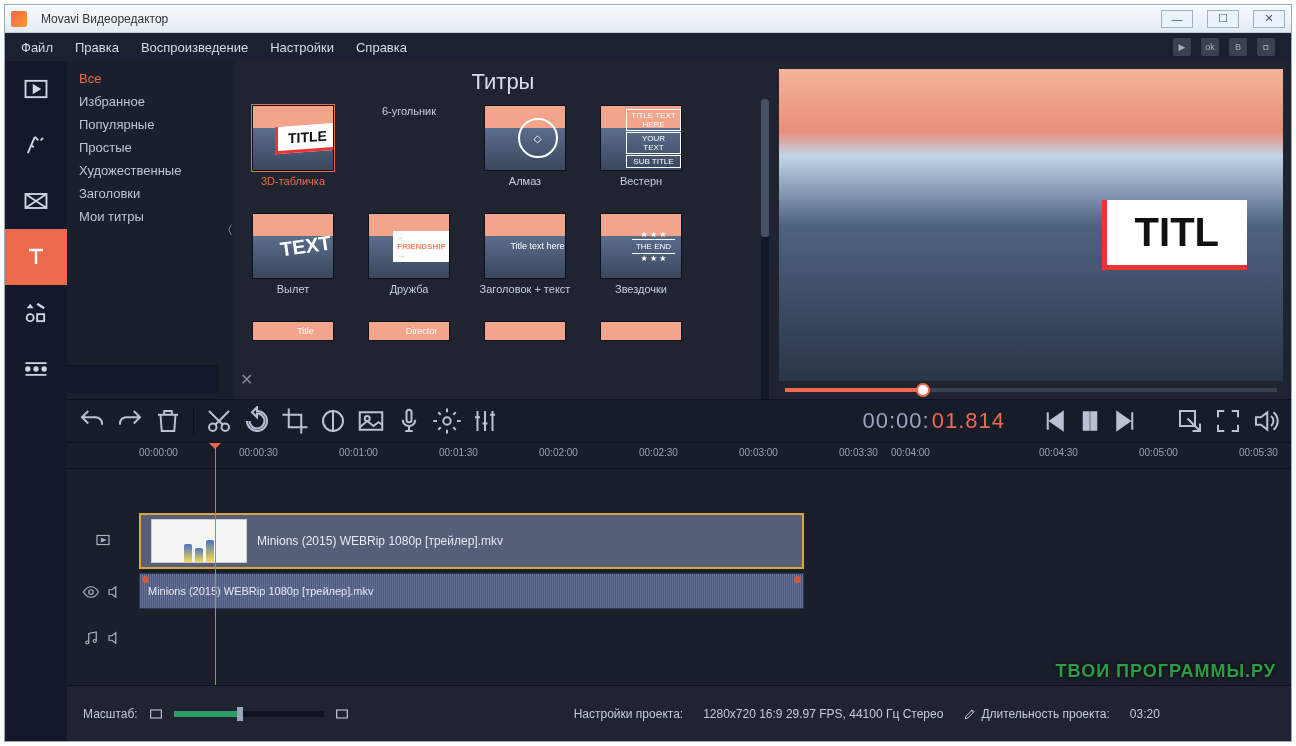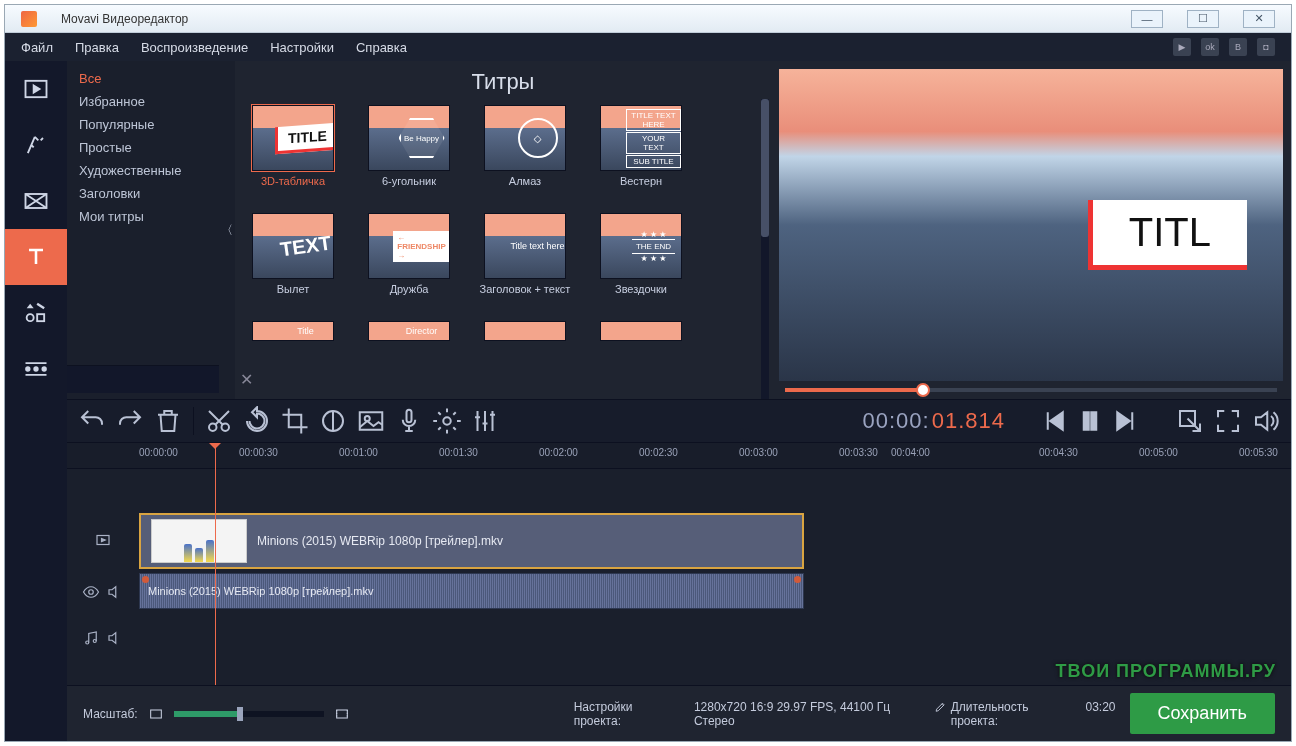--- a/index.html
+++ b/index.html
@@ -1,18 +1,18 @@
 <!DOCTYPE html>
 <html><head>
 <meta charset="utf-8">
 <style>
 *{box-sizing:border-box;margin:0;padding:0;font-family:"Segoe UI",Tahoma,sans-serif;}
 body{background:#fff;width:1296px;height:746px;overflow:hidden;}
 .window{width:1288px;height:738px;margin:4px;border:1px solid #9aa8b4;background:#e9eef3;display:flex;flex-direction:column;}
-.titlebar{height:28px;background:linear-gradient(#f7fbff,#e2ebf3);display:flex;align-items:center;padding:0 16px;gap:24px;border-bottom:1px solid #c0ccd8;}
+.titlebar{height:28px;background:linear-gradient(#f7fbff,#e2ebf3);display:flex;align-items:center;padding:0 6px;gap:14px;border-bottom:1px solid #c0ccd8;}
 .titlebar .logo{width:16px;height:16px;background:linear-gradient(135deg,#e64,#f93);border-radius:2px;}
 .titlebar .title{font-size:12px;color:#333;}
 .titlebar .spacer{flex:1;}
 .titlebar .winbtn{width:32px;height:18px;border:1px solid #9fb2c4;background:#eaf3fb;display:flex;align-items:center;justify-content:center;font-size:11px;color:#456;cursor:pointer;}
 .app{flex:1;background:#1f2430;display:flex;flex-direction:column;color:#c9cfe0;}
 .menubar{height:28px;background:#1b2130;display:flex;align-items:center;gap:22px;padding:0 16px;font-size:13px;color:#d6dbe6;}
 .menubar span{cursor:pointer;}
 .menubar .social{margin-left:auto;display:flex;gap:10px;}
 .menubar .social .si{width:18px;height:18px;background:#3a4252;border-radius:2px;display:flex;align-items:center;justify-content:center;font-size:9px;color:#aab;}
 .main{flex:1;display:flex;min-height:0;}
@@ -47,21 +47,21 @@
 .thumb .stars{color:#fff;font-size:8px;text-align:center;}
 .thumb .stars .bar{border-top:1px solid #fff;border-bottom:1px solid #fff;padding:2px 4px;}
 .glabel{font-size:11px;color:#c7cee0;text-align:center;line-height:1.2;min-height:26px;}
 .glabel.sel{color:#ed6a4c;}
 .gscroll{position:absolute;right:2px;top:0;width:8px;height:100%;}
 .gscroll .track{height:100%;background:#12172a;}
 .gscroll .thumb-scroll{position:absolute;right:0;top:0;width:8px;height:46%;background:#475067;border-radius:3px;}
 .preview{width:520px;display:flex;flex-direction:column;background:#1f2430;padding:8px 8px 0 8px;}
 .viewer{flex:1;background:#000;position:relative;overflow:hidden;}
 .viewer .scene{position:absolute;inset:0;background:linear-gradient(#f6b39a 0%,#e98e7a 20%,#c1d5e8 28%,#4e6380 50%,#2a3548 100%);}
-.viewer .title-plate{position:absolute;right:36px;top:42%;background:#fff;color:#111;font-weight:400;font-size:40px;padding:10px 36px;border-left:5px solid #e33;border-bottom:5px solid #e33;font-family:Arial,sans-serif;}
+.viewer .title-plate{position:absolute;right:36px;top:42%;background:#fff;color:#111;font-weight:700;font-size:40px;padding:10px 28px;border-left:5px solid #e33;border-bottom:5px solid #e33;font-family:Arial,sans-serif;}
 .seek{height:18px;display:flex;align-items:center;padding:8px 6px;}
 .seek .bar{flex:1;height:4px;background:#3a4252;position:relative;}
 .seek .played{position:absolute;left:0;top:0;height:4px;background:#ed6a4c;width:28%;}
 .seek .knob{position:absolute;left:28%;top:-5px;width:14px;height:14px;border-radius:50%;background:#fff;border:2px solid #ed6a4c;transform:translateX(-50%);}
 .toolbar2{height:44px;background:#171c2b;display:flex;align-items:center;padding:0 10px;gap:8px;border-top:1px solid #0c1020;border-bottom:1px solid #0c1020;}
 .tbtn{width:30px;height:30px;display:flex;align-items:center;justify-content:center;color:#b9c1d4;cursor:pointer;border-radius:2px;}
 .tsep{width:1px;height:28px;background:#0c1020;margin:0 2px;}
 .timecode{margin-left:auto;font-family:"DS-Digital","Courier New",monospace;font-size:22px;letter-spacing:1px;display:flex;gap:2px;}
 .timecode .a{color:#9aa3c0;}
 .timecode .b{color:#ed6a4c;}
@@ -191,23 +191,20 @@
           <div class="gallery">
             <h2>Титры</h2>
             <div class="grid">
               <div class="gitem">
                 <div class="thumb sel">
                     <div class="tl-plate">TITLE</div>
                   </div>
                 <div class="glabel sel">3D-табличка</div>
               </div>
               <div class="gitem">
-                <div class="thumb">
-                    <div class="hex">Be Happy</div>
-                  </div>
                 <div class="glabel">6-угольник</div>
               </div>
               <div class="gitem">
                 <div class="thumb">
                     <div class="dia">◇</div>
                   </div>
                 <div class="glabel">Алмаз</div>
               </div>
               <div class="gitem">
                 <div class="thumb">
@@ -485,19 +482,18 @@
               <svg class="pencil" viewBox="0 0 24 24">
                   <path d="M4 20l4-1 11-11-3-3L5 16l-1 4zM14 6l3 3"></path>
                 </svg>
             </div>
             <div class="row">
               <span>Длительность проекта:</span>
               <span>03:20</span>
             </div>
           </div>
           <div class="watermark">ТВОИ ПРОГРАММЫ.РУ</div>
-          <div class="savebtn">Сохранить</div>
         </div>
 
       </div>
     </div>
   </div>
 </div>
 
 </body></html>

